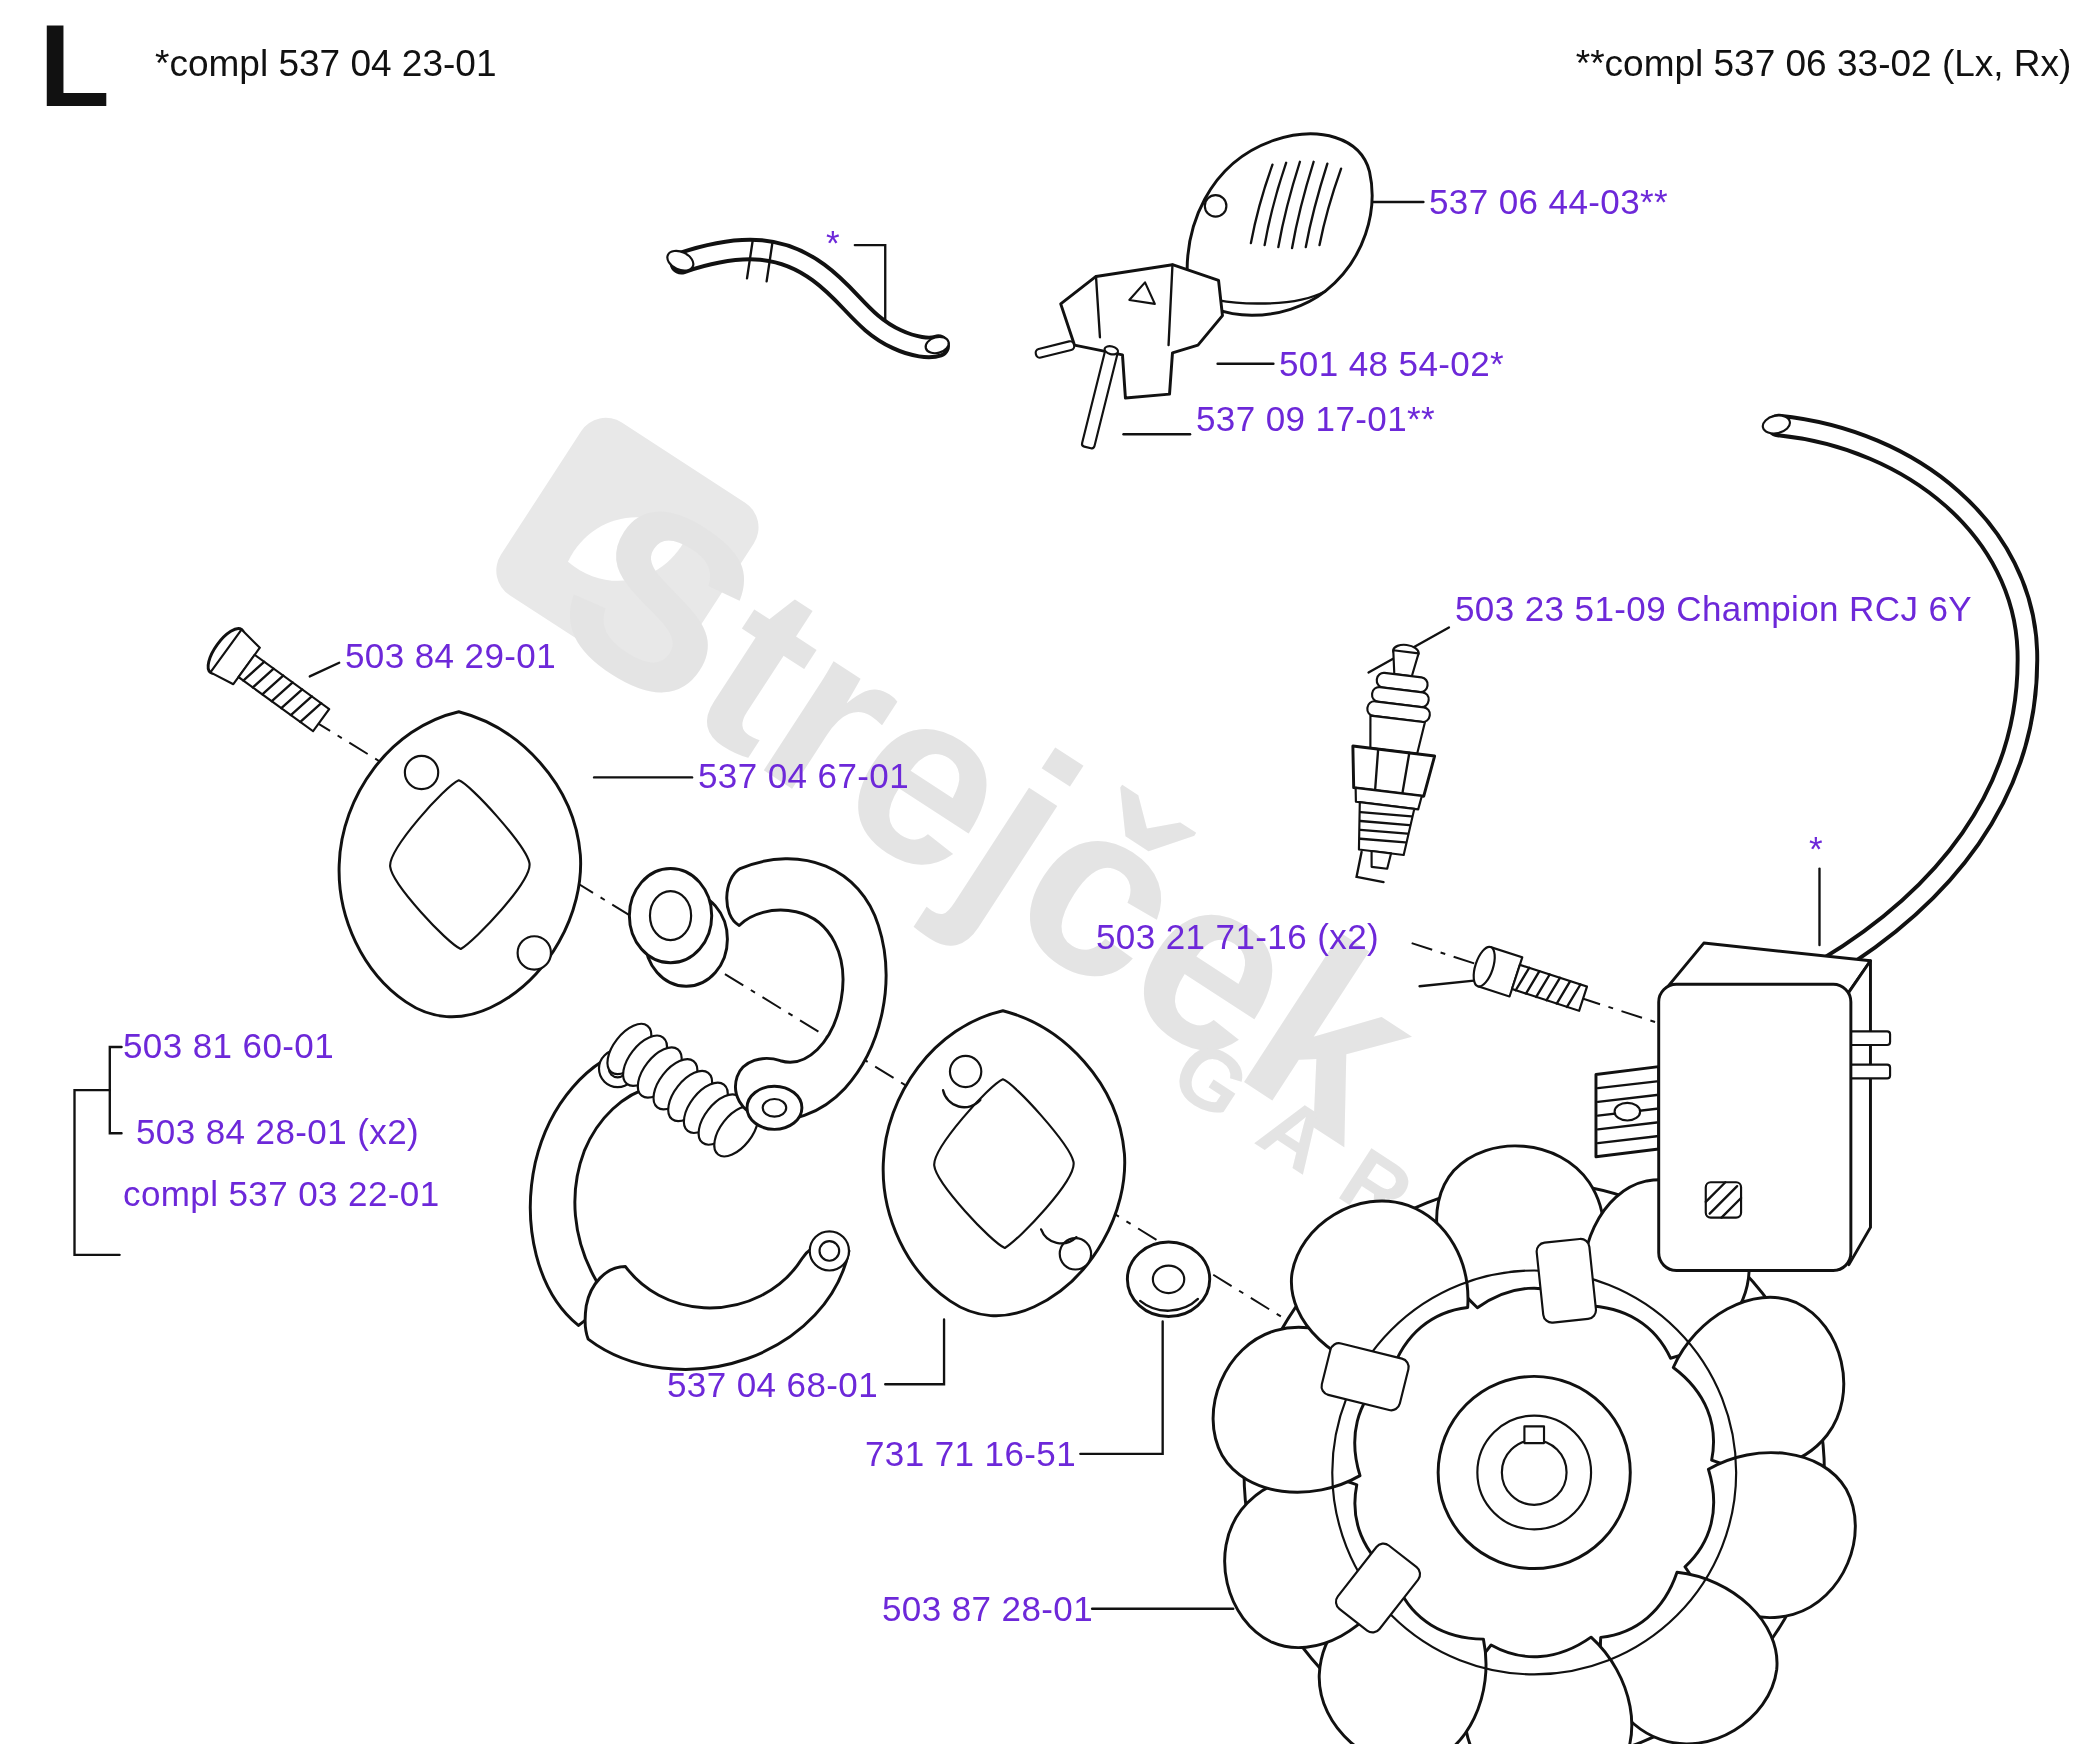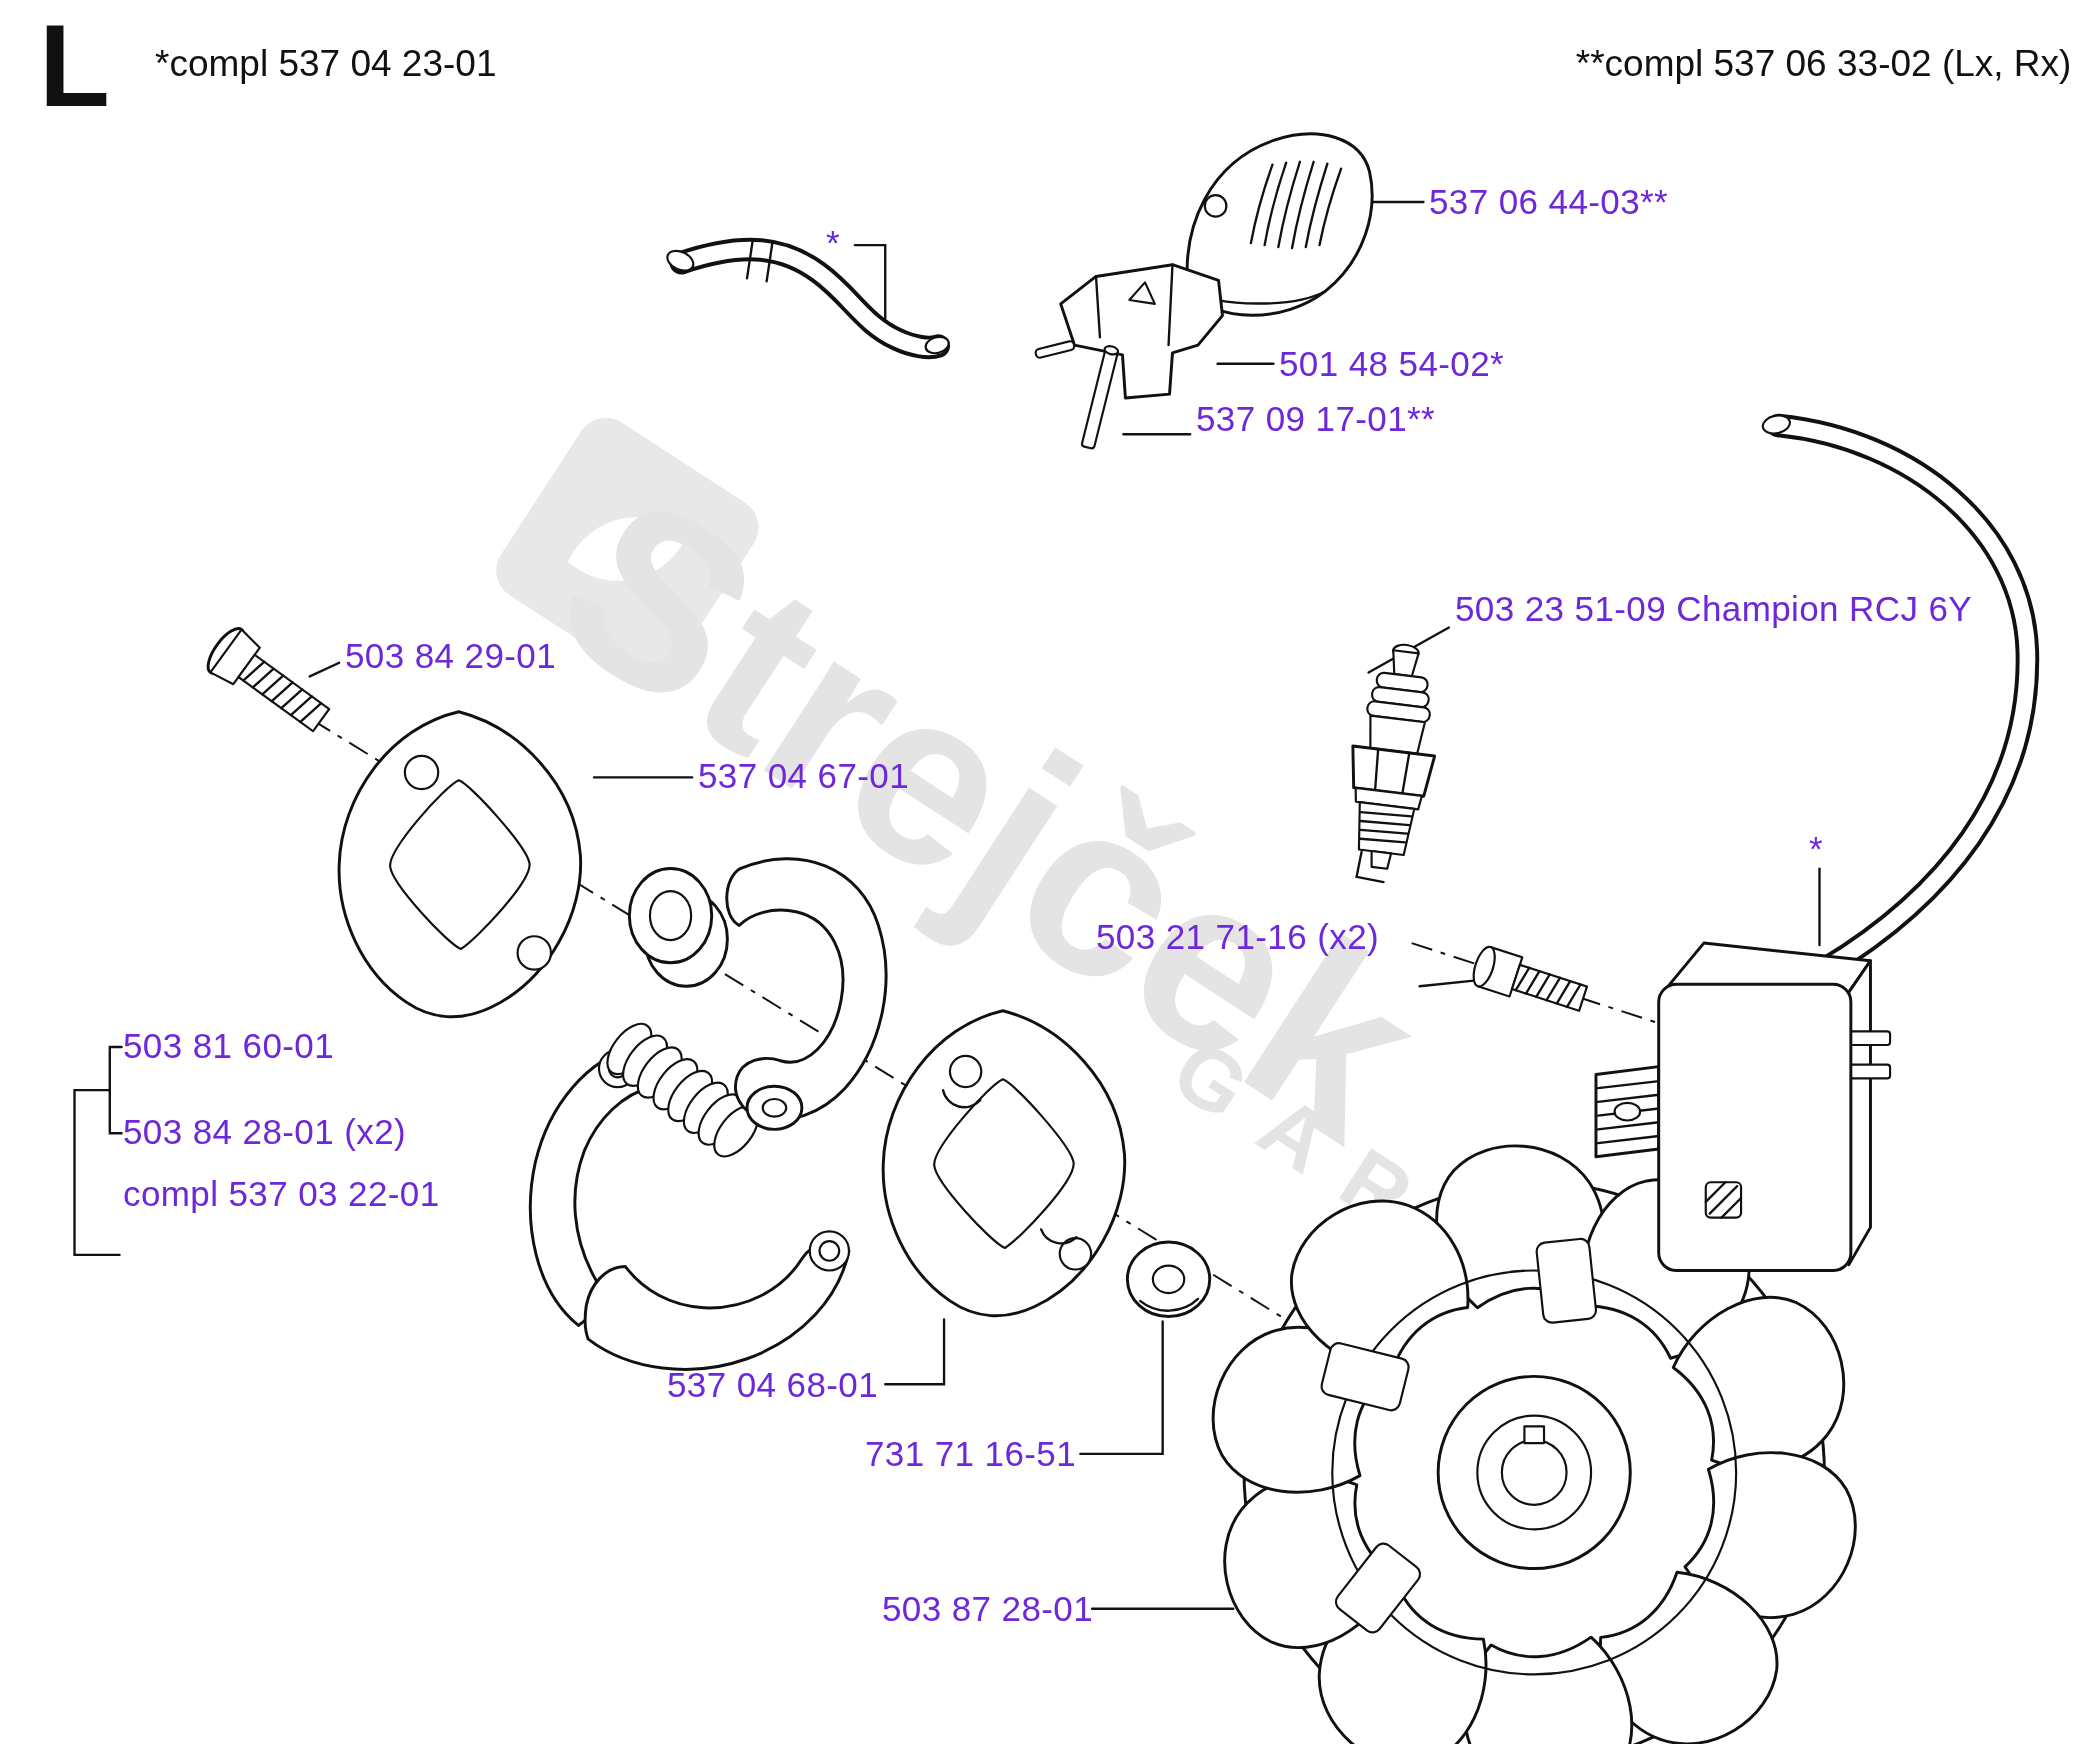--- a/index.html
+++ b/index.html
@@ -227,21 +227,21 @@
   <span>503 23 51-09</span>
   <span class="b">Champion RCJ 6Y</span>
 </div>
 <div class="lbl" style="left:345px;top:636px">503 84 29-01</div>
 <div class="lbl" style="left:698px;top:756px">537 04 67-01</div>
 <div class="lbl" style="left:1096px;top:917px">
   <span>503 21 71-16</span>
   <span class="b">(x2)</span>
 </div>
 <div class="lbl" style="left:123px;top:1026px">503 81 60-01</div>
-<div class="lbl" style="left:123px;top:1112px">
+<div class="lbl" style="left:136px;top:1112px">
   <span>503 84 28-01</span>
   <span class="b">(x2)</span>
 </div>
 <div class="lbl" style="left:123px;top:1174px">
   <span class="b">compl</span>
   <span>537 03 22-01</span>
 </div>
 <div class="lbl" style="left:667px;top:1365px">537 04 68-01</div>
 <div class="lbl" style="left:865px;top:1434px">731 71 16-51</div>
 <div class="lbl" style="left:882px;top:1589px">503 87 28-01</div>

